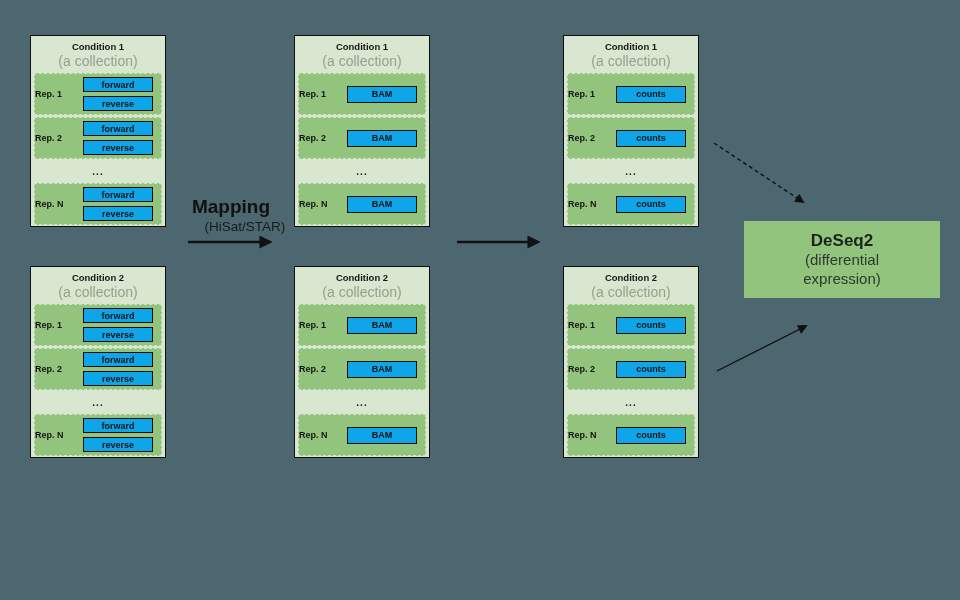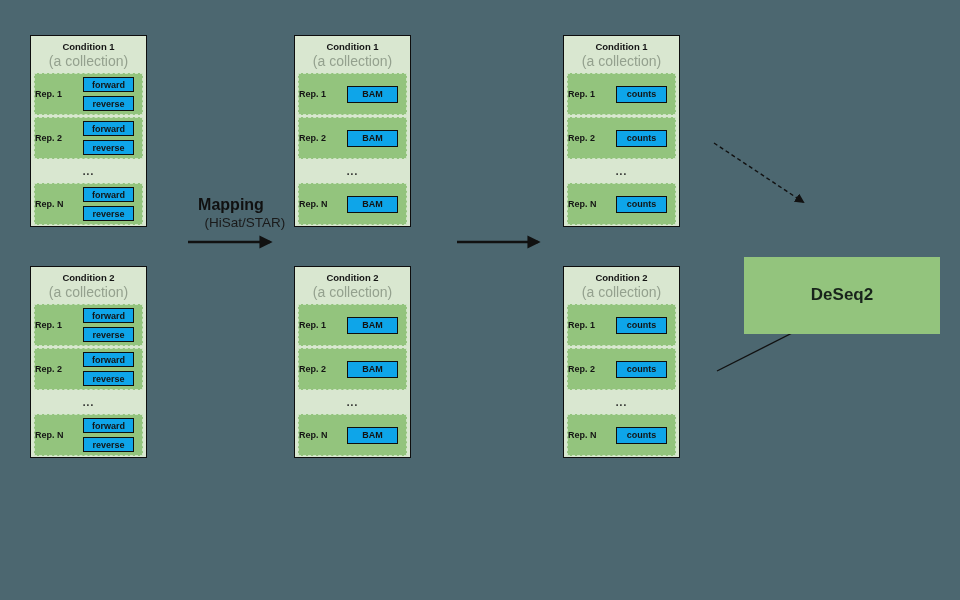--- a/index.html
+++ b/index.html
@@ -3,21 +3,21 @@
 <meta charset="utf-8">
 <style>
   html,body{margin:0;padding:0;}
   #canvas{
     position:relative;width:960px;height:600px;overflow:hidden;
     background:#4c6770;
     font-family:"Liberation Sans","DejaVu Sans",sans-serif;
     color:#111;
   }
   .collection{
-    position:absolute;width:117px;height:192px;box-sizing:border-box;
+    position:absolute;width:136px;height:192px;box-sizing:border-box;
     background:#d9e7d0;border:1.5px solid #0e0e0e;
     display:flex;flex-direction:column;padding:0 3px 2px 3px;
   }
   .c-header{height:35px;text-align:center;padding-top:6px;box-sizing:border-box;flex:none;}
   .c-title{font-size:9.5px;font-weight:bold;color:#141414;line-height:1.15;}
   .c-sub{font-size:14px;color:#94a18e;line-height:1.2;}
   .c-row{
     flex:none;height:42px;margin-top:2px;box-sizing:border-box;
     background:#93c47d;border:1px dashed rgba(255,255,255,0.55);
     display:flex;align-items:center;
@@ -28,27 +28,26 @@
     box-sizing:border-box;height:15px;background:#0ea5e9;border:1px solid #0e0e0e;
     display:flex;align-items:center;justify-content:center;
     font-size:9px;font-weight:bold;color:#141414;
   }
   .single .item-box{height:17px;}
   .c-dots{
     flex:none;height:20px;margin-top:2px;display:flex;align-items:center;justify-content:center;
     font-size:10px;font-weight:bold;color:#222;letter-spacing:1px;
   }
   .process{position:absolute;text-align:center;line-height:1.25;}
-  .p-title{font-size:16px;font-weight:bold;color:#101010;}
+  .p-title{font-size:19px;font-weight:bold;color:#101010;}
   .p-sub{font-size:13.5px;color:#1a1a1a;padding-left:28px;}
   .result{
     position:absolute;background:#93c47d;
     display:flex;flex-direction:column;align-items:center;justify-content:center;
     text-align:center;
-    margin-top:36px;
   }
   .r-title{font-size:17px;font-weight:bold;color:#18241b;line-height:1.2;}
   .r-sub{font-size:15px;color:#2d382f;line-height:1.25;width:150px;}
   .overlay{position:absolute;left:0;top:0;pointer-events:none;}
 </style>
 </head>
 <body>
 
 <div id="canvas">
 
@@ -229,15 +228,16 @@
     </div>
   </div>
 
   <div class="process" style="left:174px;top:195px;width:114px">
     <div class="p-title">Mapping</div>
     <div class="p-sub">(HiSat/STAR)</div>
   </div>
 
   <div class="result" style="left:744px;top:221px;width:196px;height:77px">
     <div class="r-title">DeSeq2</div>
+    <div class="r-sub">(differential expression)</div>
   </div>
 
 </div>
 
 </body></html>

